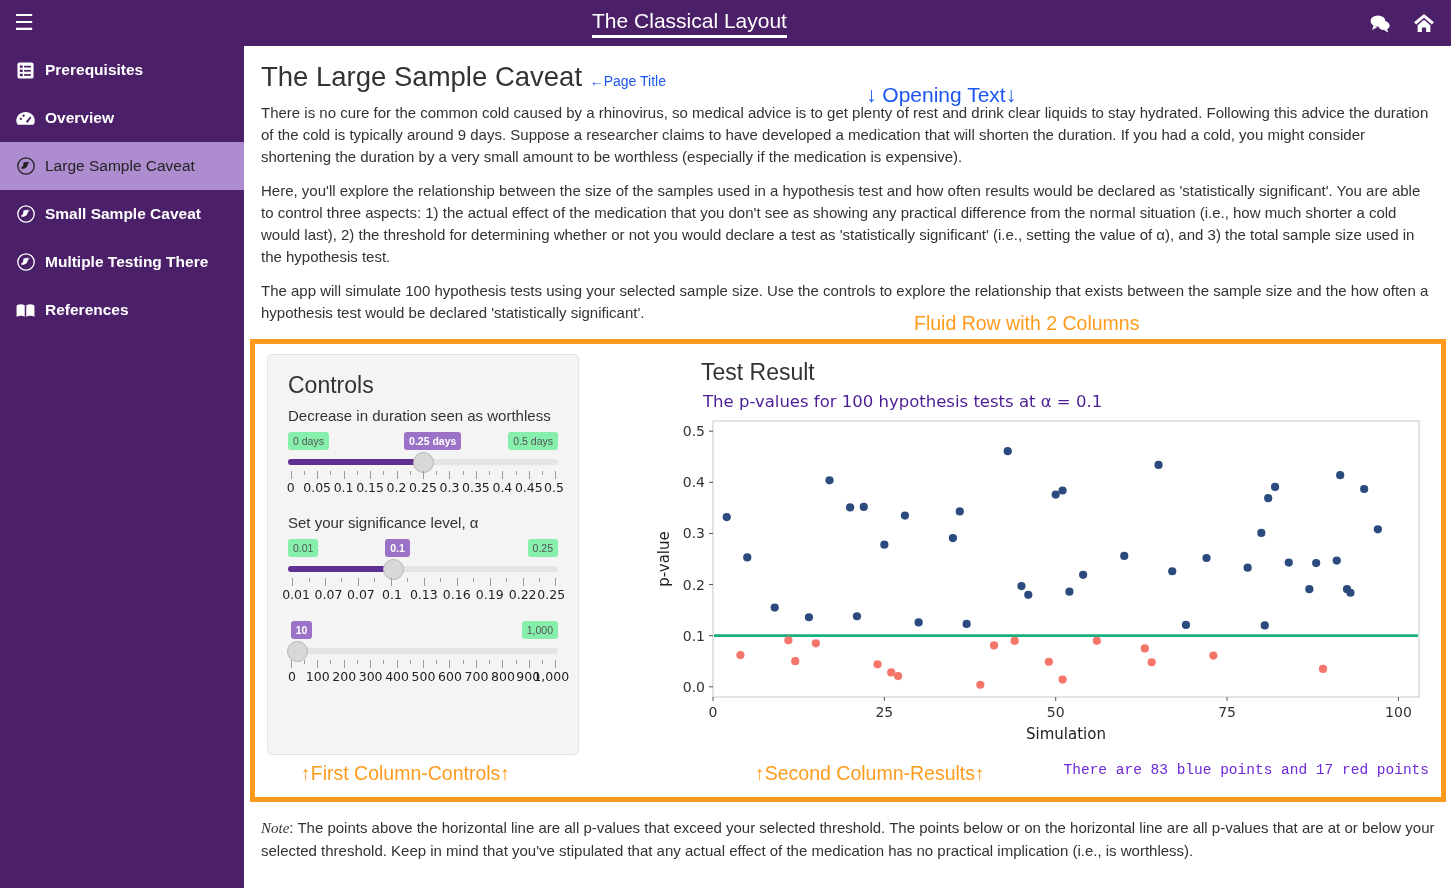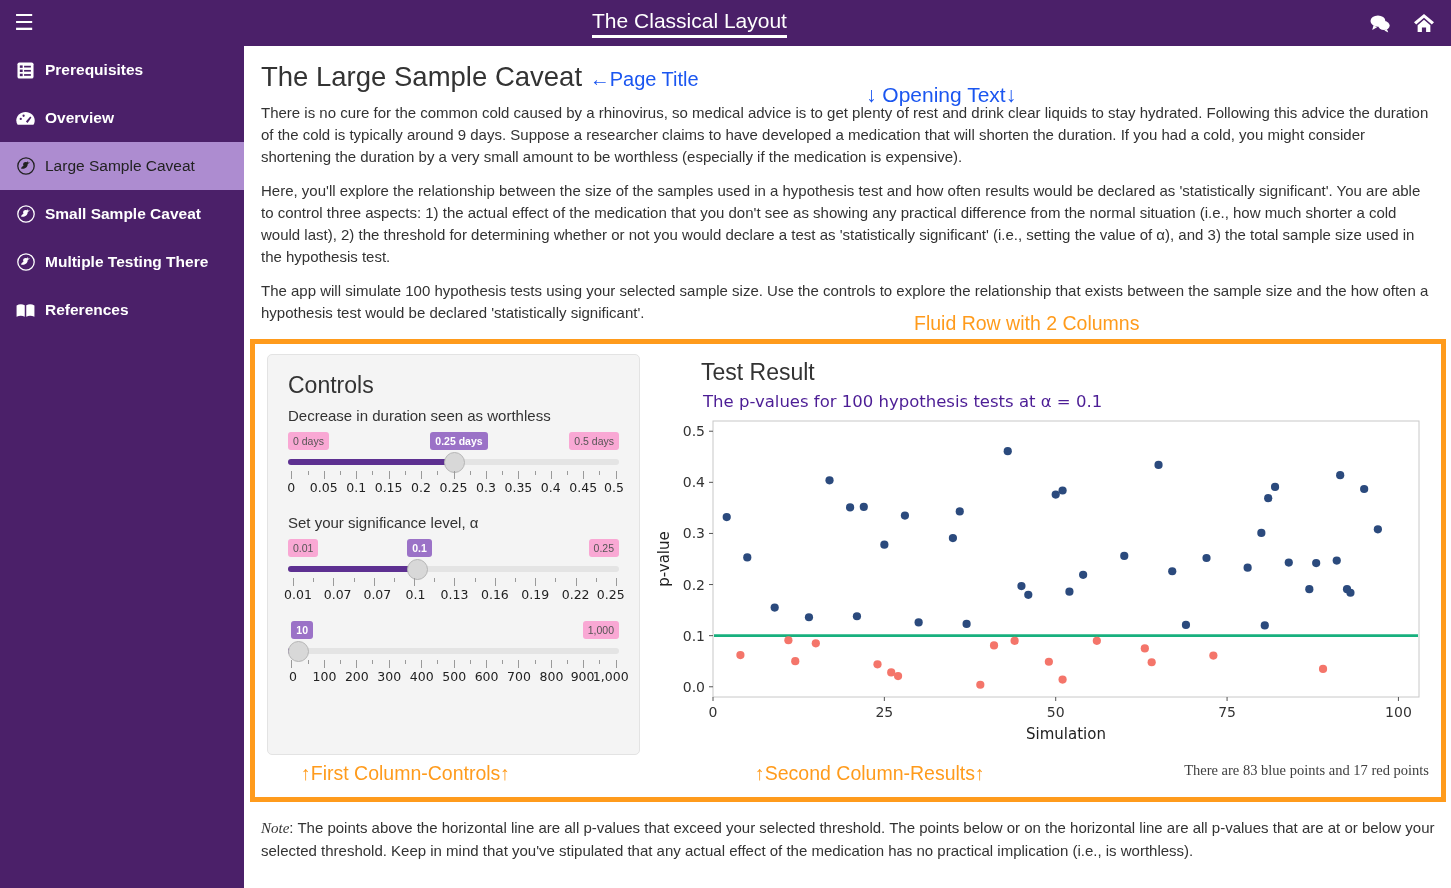--- a/index.html
+++ b/index.html
@@ -72,21 +72,21 @@
     position:absolute; left:244px; top:46px;
     width:1207px; height:842px;
     background:#ffffff;
     padding:14px 16px 0 17px;
   }
   h1#page-title {
     margin:0 0 9px 0;
     font-size:27.5px; font-weight:400; color:#333333;
     line-height:1.2;
   }
-  .blue-anno { color:#1b56f0; font-size:20px; font-weight:400; }
+  .blue-anno { color:#1b56f0; font-size:14px; font-weight:400; }
   .opening-anno {
     position:absolute; left:866px; top:83px;
     color:#1b56f0; font-size:21px; font-weight:400;
     white-space:nowrap;
   }
   p.body-para {
     margin:0 0 13px 0;
     font-size:15px; line-height:1.45; color:#333333;
     text-align:left;
   }
@@ -102,40 +102,40 @@
     width:1196px; height:463px;
     border:5px solid #ff9b1c;
     background:#ffffff;
     display:block;
   }
   #fluid-inner { position:relative; width:100%; height:100%; }
 
   
   #controls-well {
     position:absolute; left:12px; top:10px;
-    width:373px; height:401px;
+    width:312px; height:401px;
     background:#f4f4f4; border:1px solid #e3e3e3;
     border-radius:5px;
     padding:14px 20px;
   }
   #controls-title {
     font-size:23px; font-weight:400; color:#333;
     margin:3px 0 8px 0;
   }
   .ctrl-label {
     font-size:15px; color:#333; margin:0 0 8px 0;
   }
   .slider-block { margin-bottom:16px; }
   .slider-top { position:relative; height:19px; margin-bottom:4px; }
   .pip {
     position:absolute; top:0;
     font-size:10.5px; line-height:16px; padding:1px 5px;
     border-radius:3px; white-space:nowrap;
   }
-  .pip-edge { background:#f9a8d4; color:#555; }
+  .pip-edge { background:#86efac; color:#555; }
   .pip-val  { background:#9b72c7; color:#ffffff; font-weight:700; }
 
   .slider-track-wrap { position:relative; height:14px; }
   .slider-bar {
     position:absolute; left:0; top:4px; width:100%; height:6px;
     background:#e4e4e4; border-radius:3px;
   }
   .slider-fill {
     position:absolute; left:0; top:4px; height:6px;
     background:#5d3091; border-radius:3px;
@@ -173,22 +173,22 @@
     font-size:16.5px; color:#4c1d95; margin:0 0 4px 48px;
     font-family:"DejaVu Sans", sans-serif;
   }
   #plot-area {
     position:relative;
     width:778px; height:330px;
   }
   svg#scatter { display:block; }
   #counts-line {
     position:absolute; right:4px; top:408px;
-    font-size:14.5px; color:#404040; white-space:nowrap;
-    font-family:Liberation Serif, serif;
+    font-size:14.5px; color:#6d28d9; white-space:nowrap;
+    font-family:Liberation Mono, monospace;
   }
 
   .col-anno {
     position:absolute; color:#ff9b1c; font-size:19.5px; white-space:nowrap;
   }
   #anno-first { left:46px; top:418px; }
   #anno-second { left:500px; top:418px; }
 
   
   #note {

